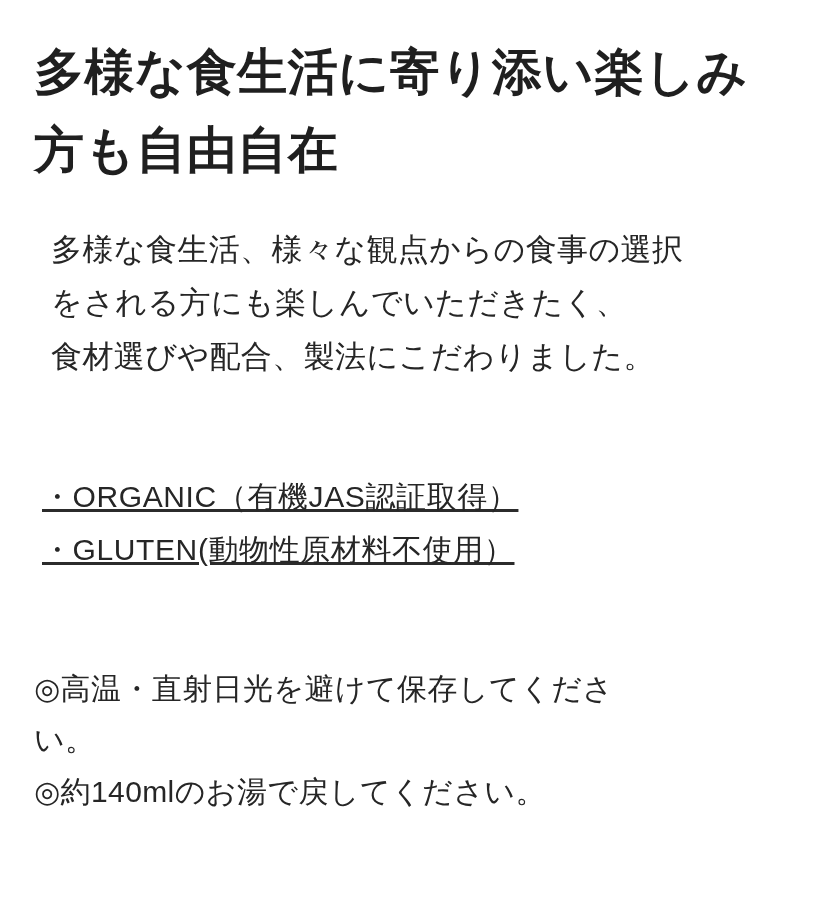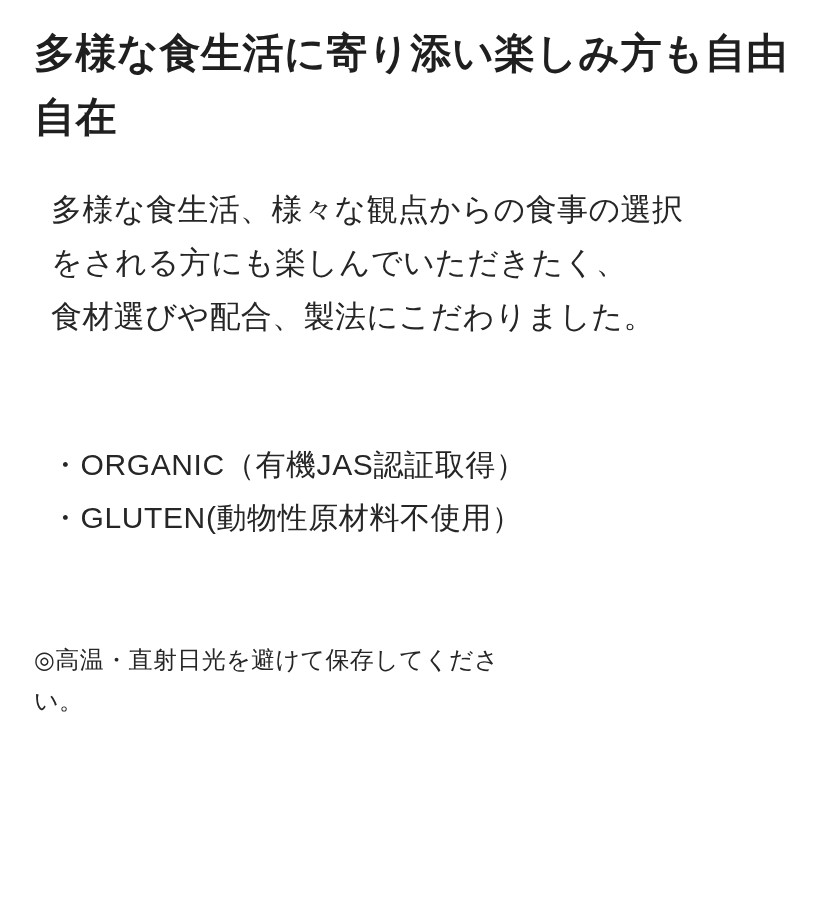--- a/index.html
+++ b/index.html
@@ -14,60 +14,61 @@
     color: #2b2b2b;
     overflow: hidden;
   }
   .page {
     box-sizing: border-box;
     width: 828px;
     height: 901px;
     padding: 22px 36px 0 34px;
   }
   .heading {
-    font-size: 41px;
+    font-size: 50px;
     font-weight: bold;
     line-height: 1.55;
     letter-spacing: 0.5px;
     color: #1f1f1f;
-    margin: 0 0 34px 0;
+    margin: 12px 0 34px 0;
     max-width: 760px;
   }
   .para {
     font-size: 31px;
     line-height: 1.72;
     letter-spacing: 0.4px;
     color: #262626;
     margin: 17px;
   }
   .para .line {
     display: block;
     white-space: pre;
   }
   .spacer-lg {
     height: 62px;
   }
   .spacer-xl {
     height: 78px;
   }
   .bullets {
-    margin: 16px;
+    margin: 8px;
     padding: 0;
     list-style: none;
+    text-decoration: underline;
   }
   .bullets li {
     font-size: 30px;
     line-height: 1.78;
     letter-spacing: 0.6px;
     color: #262626;
     white-space: pre;
   }
   .notes .line {
     display: block;
-    font-size: 24px;
+    font-size: 30px;
     line-height: 1.72;
     letter-spacing: 0.4px;
     color: #262626;
     white-space: pre;
   }
 </style>
 </head>
 <body>
 
 <div class="page">
@@ -85,15 +86,16 @@
   <ul class="bullets">
     <li>・ORGANIC（有機JAS認証取得）</li>
     <li>・GLUTEN(動物性原材料不使用）</li>
   </ul>
 
   <div class="spacer-xl"></div>
 
   <div class="notes">
     <span class="line">◎高温・直射日光を避けて保存してくださ</span>
     <span class="line">い。</span>
+    <span class="line">◎約140mlのお湯で戻してください。</span>
   </div>
 
 </div>
 
 </body></html>

